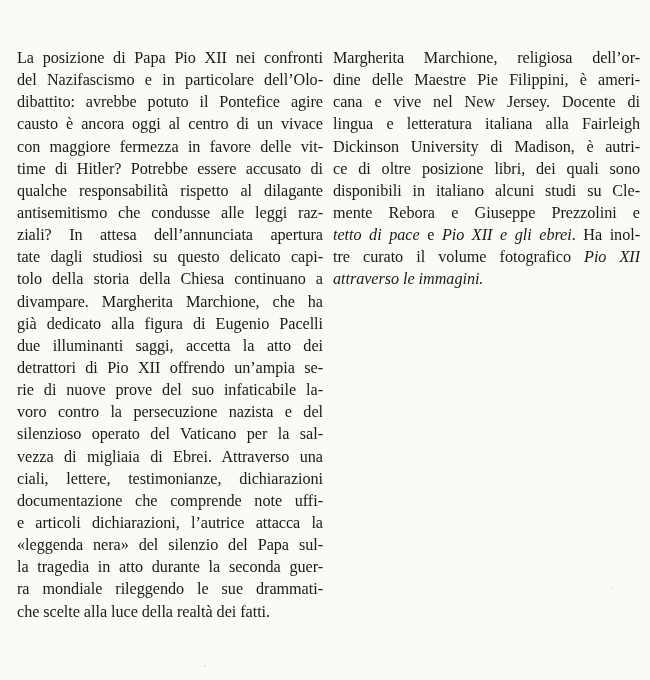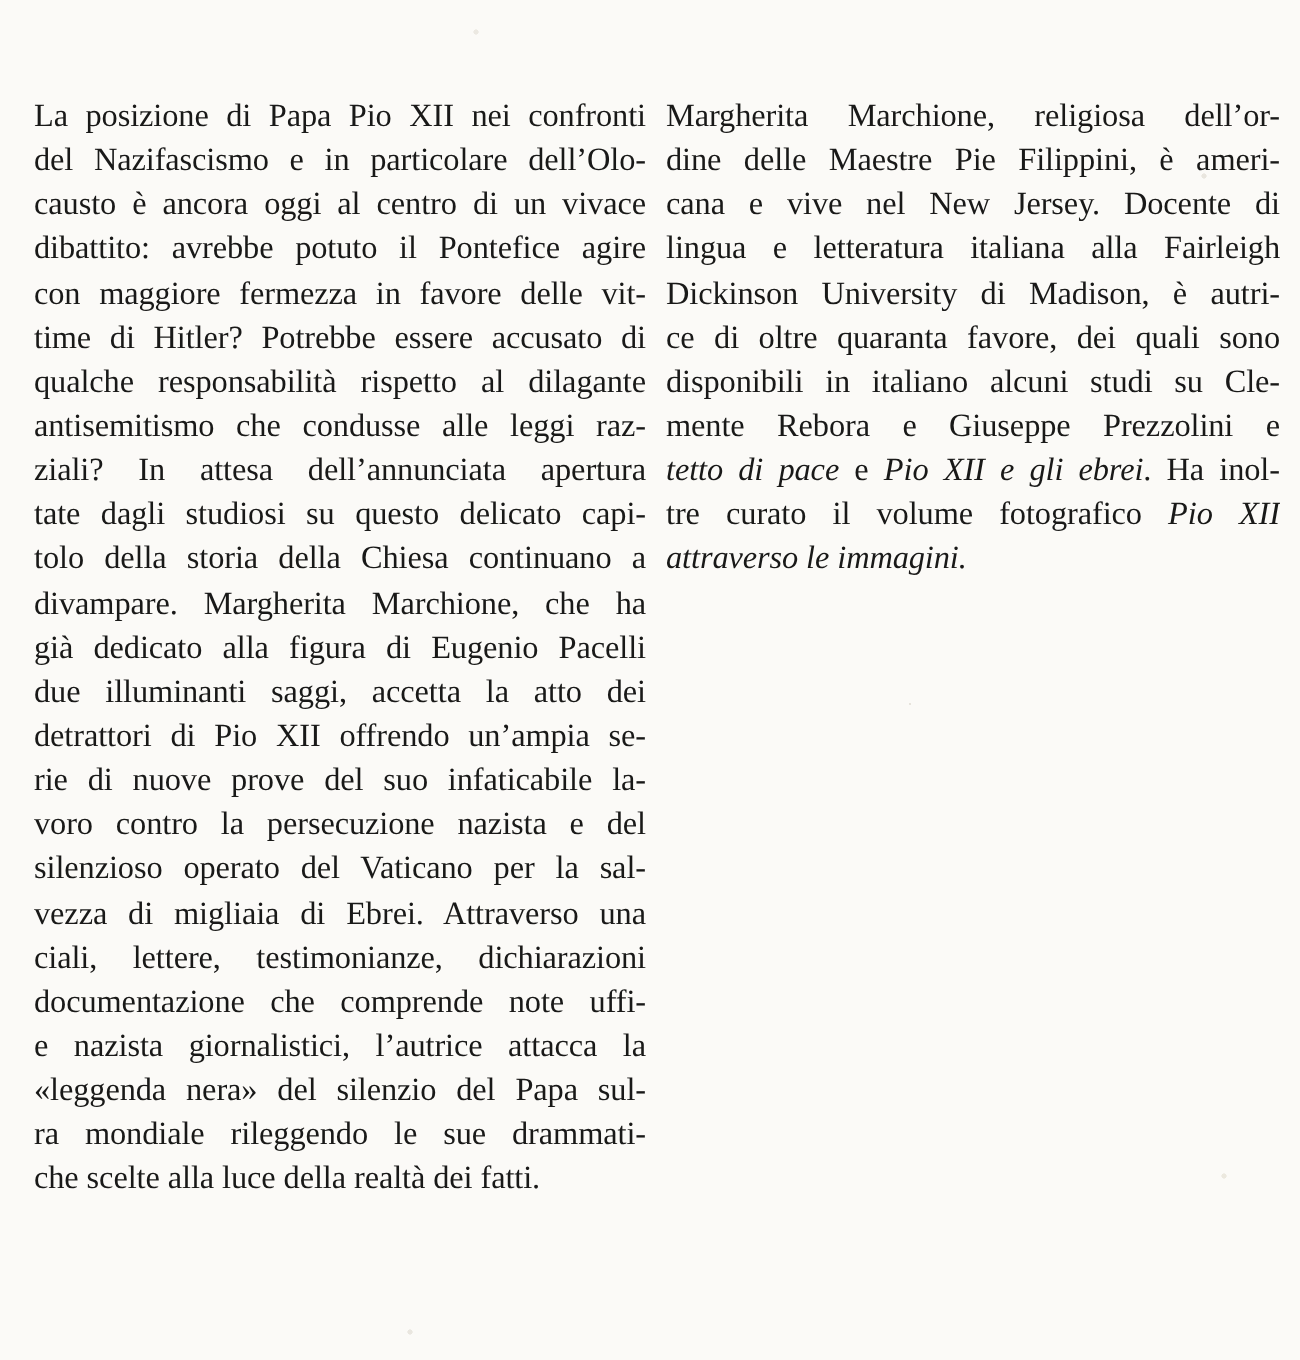--- a/index.html
+++ b/index.html
@@ -49,50 +49,51 @@
     font-style: italic;
   }
 </style>
 </head>
 <body>
 
 <div class="page">
   <div class="column left">
       <div class="text-line"><span>La posizione di Papa Pio XII nei confronti</span></div>
       <div class="text-line"><span>del Nazifascismo e in particolare dell’Olo-</span></div>
+      <div class="text-line"><span>dibattito: avrebbe potuto il Pontefice agire</span></div>
       <div class="text-line"><span>causto è ancora oggi al centro di un vivace</span></div>
-      <div class="text-line"><span>dibattito: avrebbe potuto il Pontefice agire</span></div>
       <div class="text-line"><span>con maggiore fermezza in favore delle vit-</span></div>
       <div class="text-line"><span>time di Hitler? Potrebbe essere accusato di</span></div>
       <div class="text-line"><span>qualche responsabilità rispetto al dilagante</span></div>
       <div class="text-line"><span>antisemitismo che condusse alle leggi raz-</span></div>
       <div class="text-line"><span>ziali? In attesa dell’annunciata apertura</span></div>
       <div class="text-line"><span>tate dagli studiosi su questo delicato capi-</span></div>
       <div class="text-line"><span>tolo della storia della Chiesa continuano a</span></div>
       <div class="text-line"><span>divampare. Margherita Marchione, che ha</span></div>
       <div class="text-line"><span>già dedicato alla figura di Eugenio Pacelli</span></div>
       <div class="text-line"><span>due illuminanti saggi, accetta la atto dei</span></div>
       <div class="text-line"><span>detrattori di Pio XII offrendo un’ampia se-</span></div>
       <div class="text-line"><span>rie di nuove prove del suo infaticabile la-</span></div>
       <div class="text-line"><span>voro contro la persecuzione nazista e del</span></div>
       <div class="text-line"><span>silenzioso operato del Vaticano per la sal-</span></div>
       <div class="text-line"><span>vezza di migliaia di Ebrei. Attraverso una</span></div>
       <div class="text-line"><span>ciali, lettere, testimonianze, dichiarazioni</span></div>
       <div class="text-line"><span>documentazione che comprende note uffi-</span></div>
-      <div class="text-line"><span>e nazista giornalistici, l’autrice attacca la</span></div>
+      <div class="text-line"><span>e articoli dichiarazioni, l’autrice attacca la</span></div>
       <div class="text-line"><span>«leggenda nera» del silenzio del Papa sul-</span></div>
+      <div class="text-line"><span>la tragedia in atto durante la seconda guer-</span></div>
       <div class="text-line"><span>ra mondiale rileggendo le sue drammati-</span></div>
       <div class="text-line para-end"><span>che scelte alla luce della realtà dei fatti.</span></div>
     </div>
   <div class="column right">
       <div class="text-line"><span>Margherita Marchione, religiosa dell’or-</span></div>
       <div class="text-line"><span>dine delle Maestre Pie Filippini, è ameri-</span></div>
       <div class="text-line"><span>cana e vive nel New Jersey. Docente di</span></div>
       <div class="text-line"><span>lingua e letteratura italiana alla Fairleigh</span></div>
       <div class="text-line"><span>Dickinson University di Madison, è autri-</span></div>
-      <div class="text-line"><span>ce di oltre quaranta favore, dei quali sono</span></div>
+      <div class="text-line"><span>ce di oltre posizione libri, dei quali sono</span></div>
       <div class="text-line"><span>disponibili in italiano alcuni studi su Cle-</span></div>
       <div class="text-line"><span>mente Rebora e Giuseppe Prezzolini e</span></div>
       <div class="text-line"><span class="seg-italic">tetto di pace</span><span> e </span><span class="seg-italic">Pio XII e gli ebrei</span><span>. Ha inol-</span></div>
       <div class="text-line"><span>tre curato il volume fotografico </span><span class="seg-italic">Pio XII</span></div>
       <div class="text-line para-end"><span class="seg-italic">attraverso le immagini.</span></div>
     </div>
 </div>
 
 </body></html>

